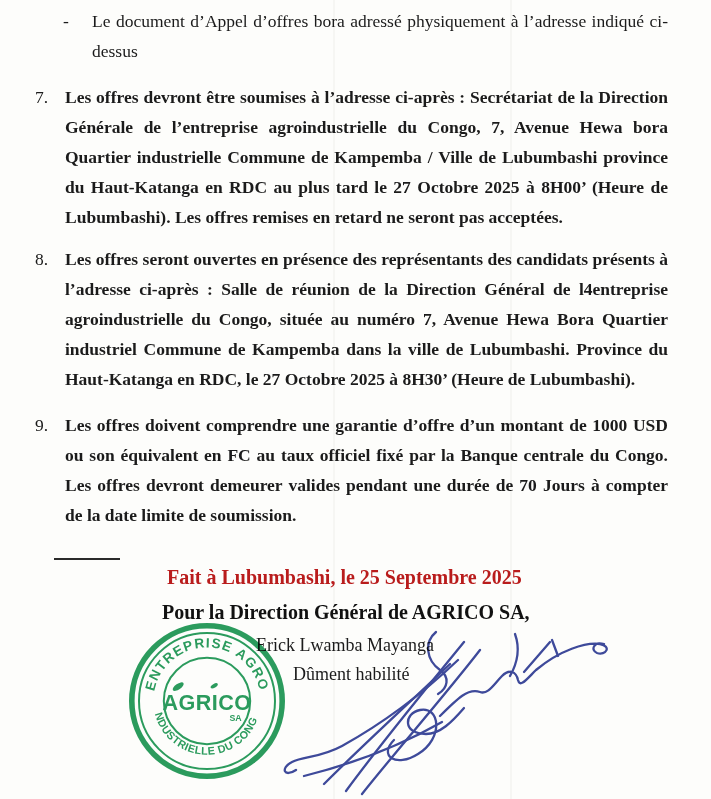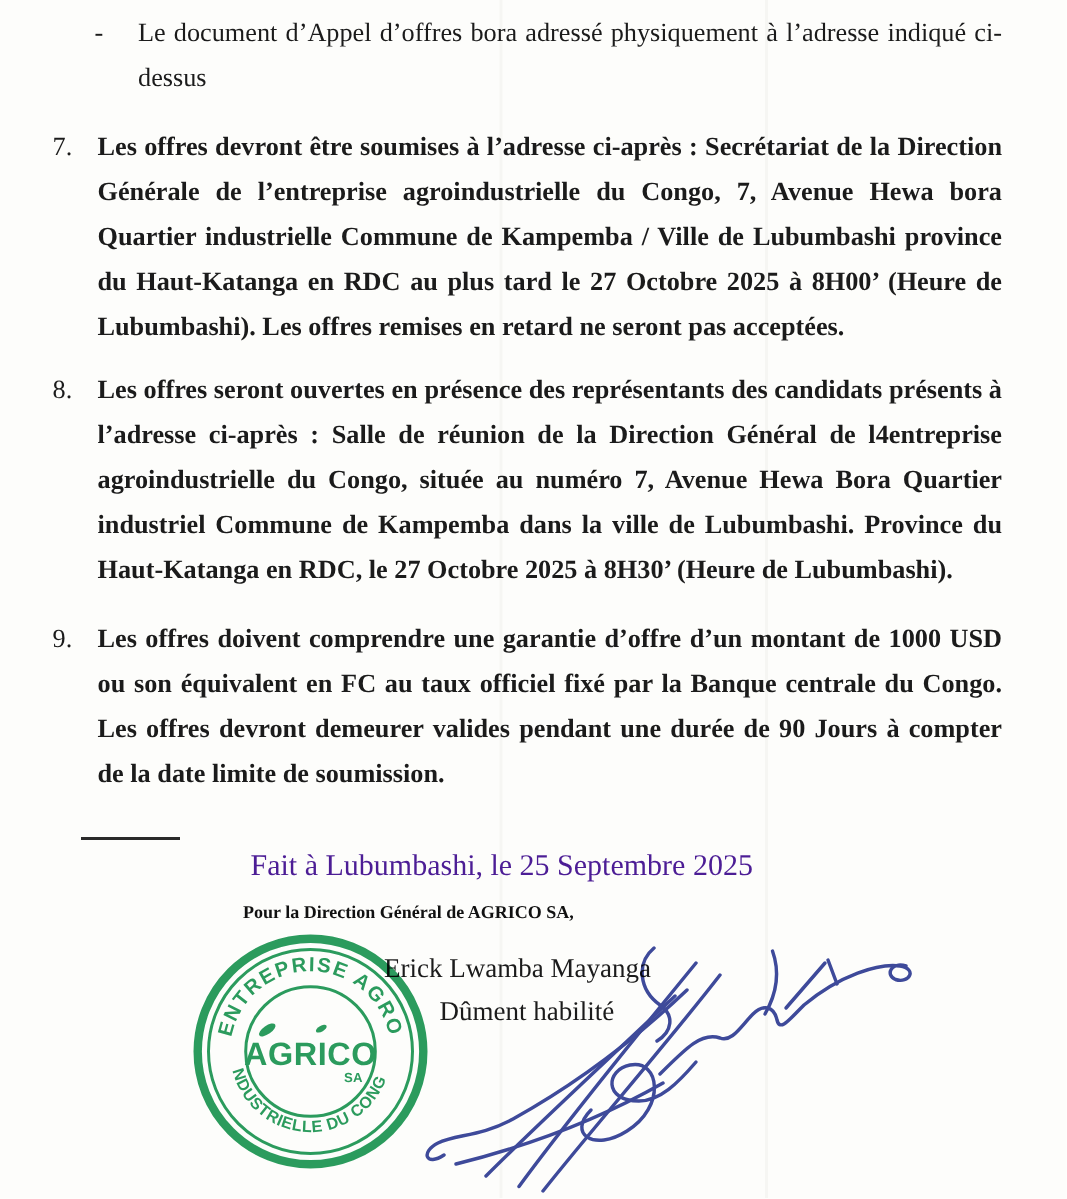--- a/index.html
+++ b/index.html
@@ -43,25 +43,25 @@
   .item-9 { top: 410px; }
 
   .short-rule {
     position: absolute; left: 54px; top: 558px;
     width: 66px; height: 2px; background: #2a2a2a;
   }
 
   .closing-line { position: absolute; white-space: nowrap; }
   .place-date {
     left: 167px; top: 566px;
-    font-size: 20px; font-weight: normal; color: #4c1d95;
+    font-size: 20px; font-weight: bold; color: #b91c1c;
   }
   .behalf {
     left: 162px; top: 601px;
-    font-size: 12px; font-weight: bold; color: #111;
+    font-size: 20px; font-weight: bold; color: #111;
   }
   .signatory-name  { left: 256px; top: 635px; font-size: 18px; }
   .signatory-title { left: 293px; top: 664px; font-size: 18px; }
 
   .signature {
     position: absolute; left: 268px; top: 598px;
     width: 402px; height: 200px;
     mix-blend-mode: multiply;
   }
   .signature path {
@@ -111,21 +111,21 @@
     <span class="text">Les offres devront être soumises à l’adresse ci-après : Secrétariat de la Direction Générale de l’entreprise agroindustrielle du Congo, 7, Avenue Hewa bora Quartier industrielle Commune de Kampemba / Ville de Lubumbashi province du Haut-Katanga en RDC au plus tard le 27 Octobre 2025 à 8H00’ (Heure de Lubumbashi). Les offres remises en retard ne seront pas acceptées.</span>
   </div>
 
   <div class="numbered-item item-8 doc-text">
     <span class="num">8.</span>
     <span class="text">Les offres seront ouvertes en présence des représentants des candidats présents à l’adresse ci-après : Salle de réunion de la Direction Général de l4entreprise agroindustrielle du Congo, située au numéro 7, Avenue Hewa Bora Quartier industriel Commune de Kampemba dans la ville de Lubumbashi. Province du Haut-Katanga en RDC, le 27 Octobre 2025 à 8H30’ (Heure de Lubumbashi).</span>
   </div>
 
   <div class="numbered-item item-9 doc-text">
     <span class="num">9.</span>
-    <span class="text">Les offres doivent comprendre une garantie d’offre d’un montant de 1000 USD ou son équivalent en FC au taux officiel fixé par la Banque centrale du Congo. Les offres devront demeurer valides pendant une durée de 90 Jours à compter de la date limite de soumission.</span>
+    <span class="text">Les offres doivent comprendre une garantie d’offre d’un montant de 1000 USD ou son équivalent en FC au taux officiel fixé par la Banque centrale du Congo. Les offres devront demeurer valides pendant une durée de 70 Jours à compter de la date limite de soumission.</span>
   </div>
 
   <div class="short-rule"></div>
 
   <div class="closing-line place-date">Fait à Lubumbashi, le 25 Septembre 2025</div>
   <div class="closing-line behalf">Pour la Direction Général de AGRICO SA,</div>
   <div class="closing-line signatory-name">Erick Lwamba Mayanga</div>
   <div class="closing-line signatory-title">Dûment habilité</div>
 
   <svg class="signature" viewBox="0 0 402 200" xmlns="http://www.w3.org/2000/svg">

